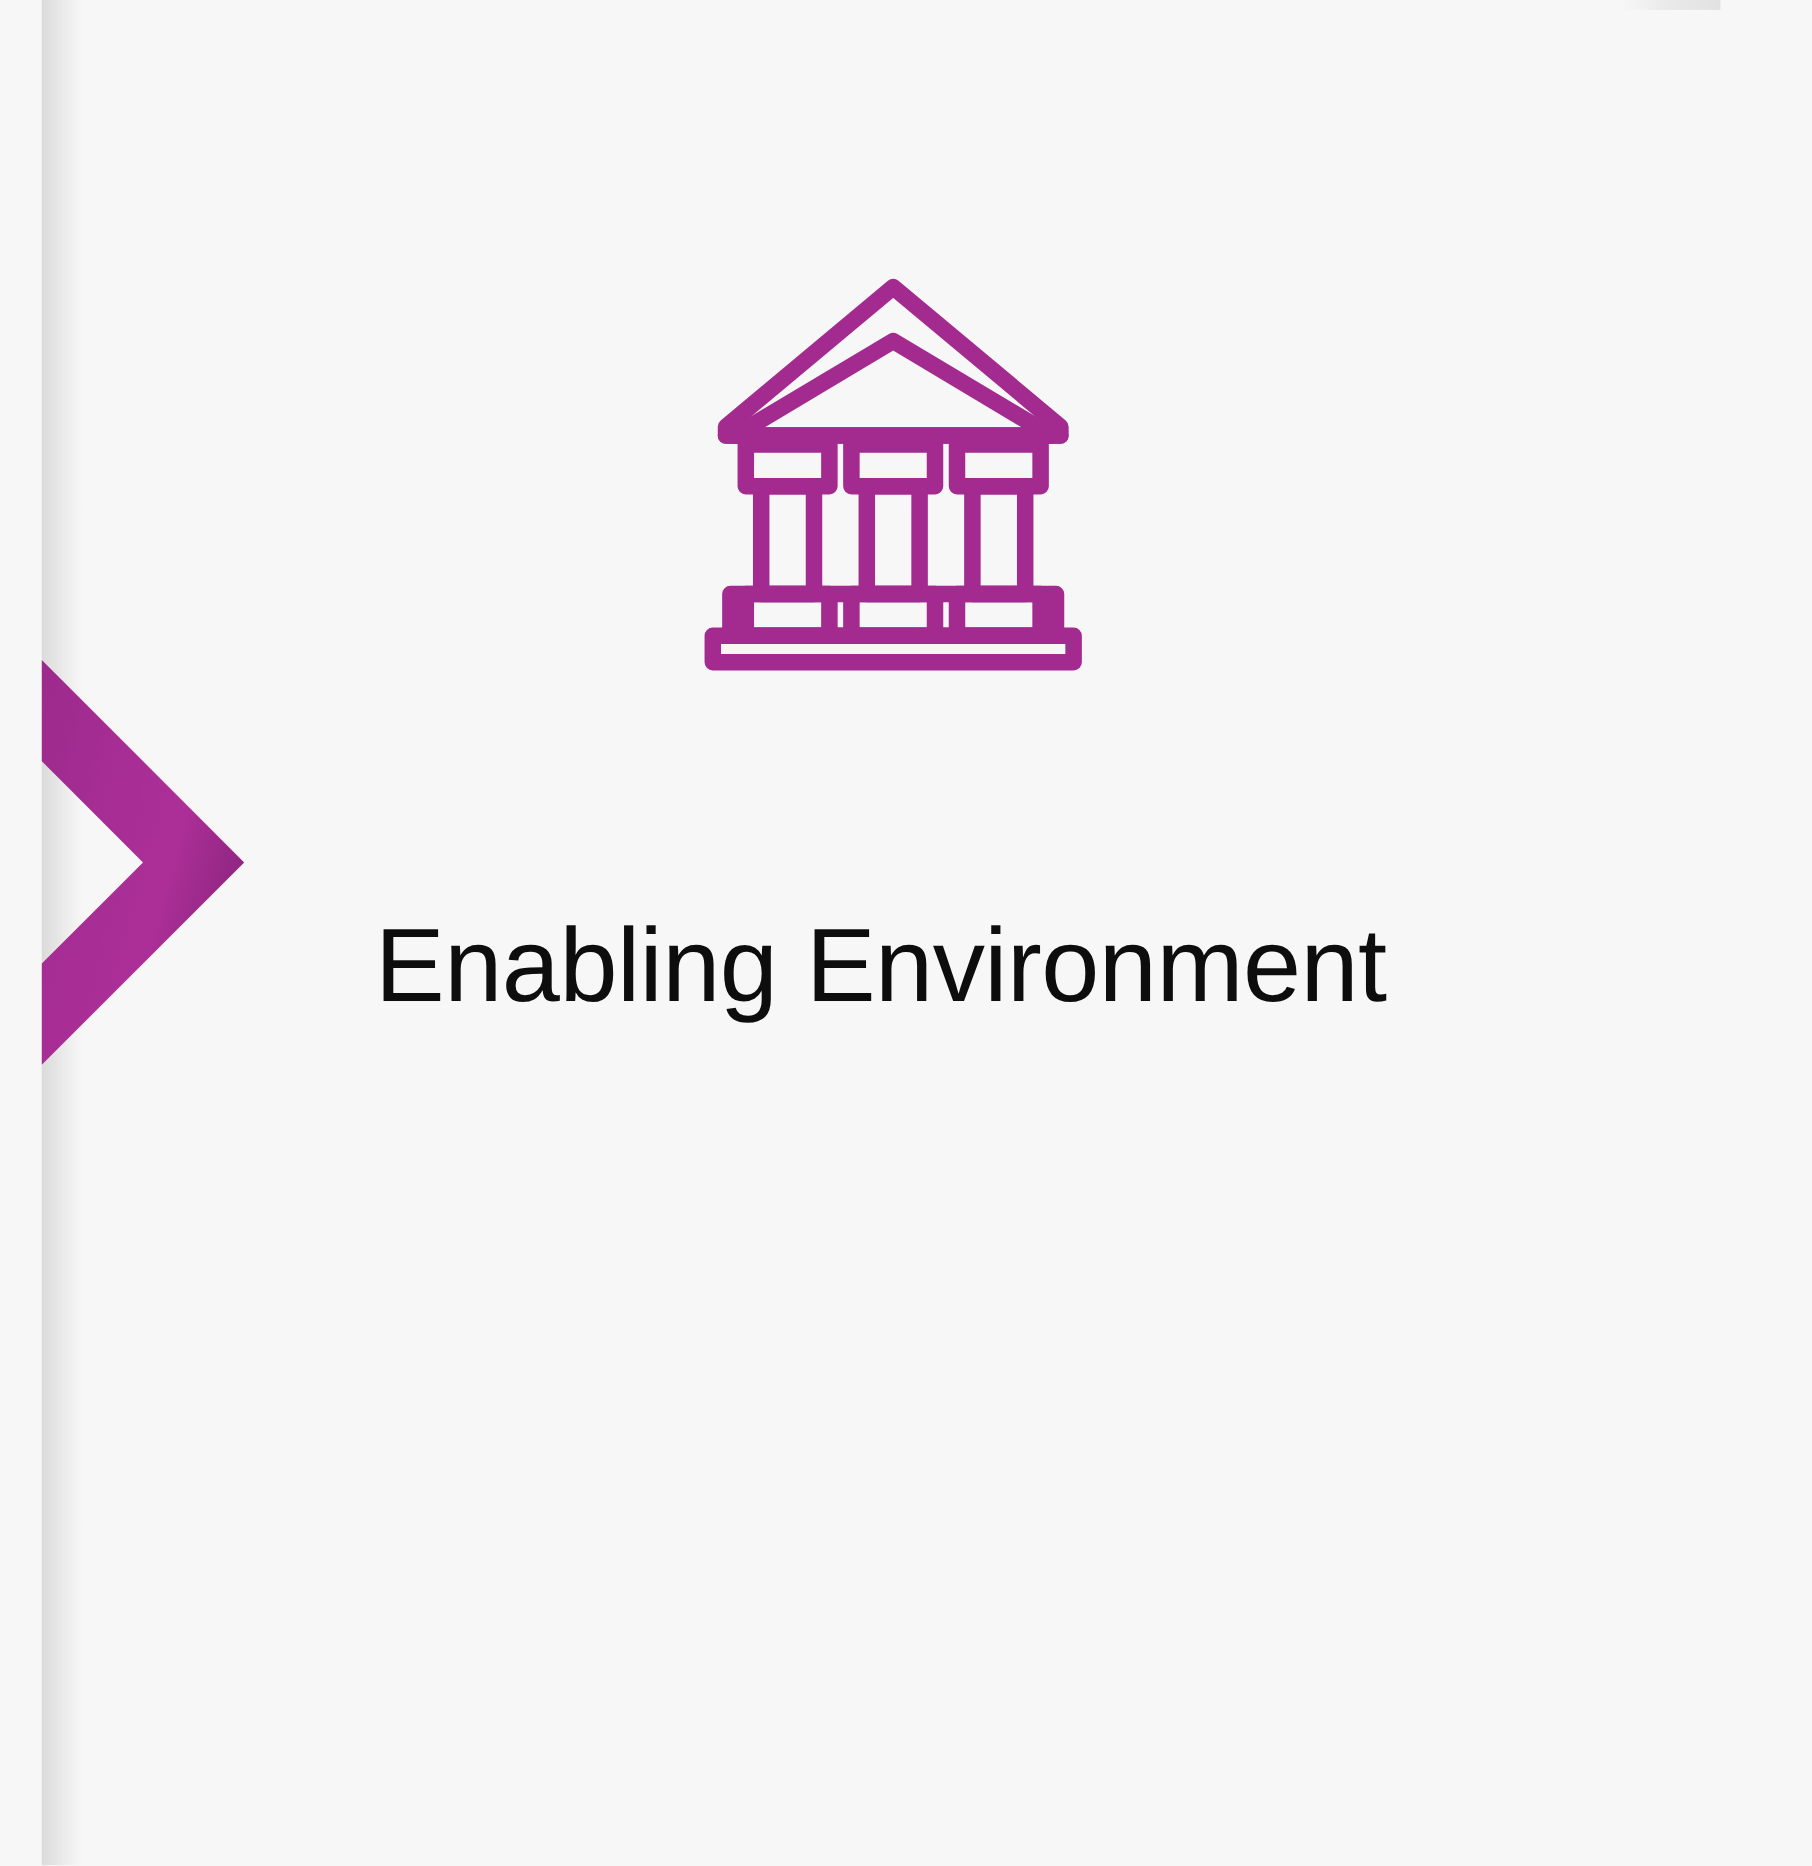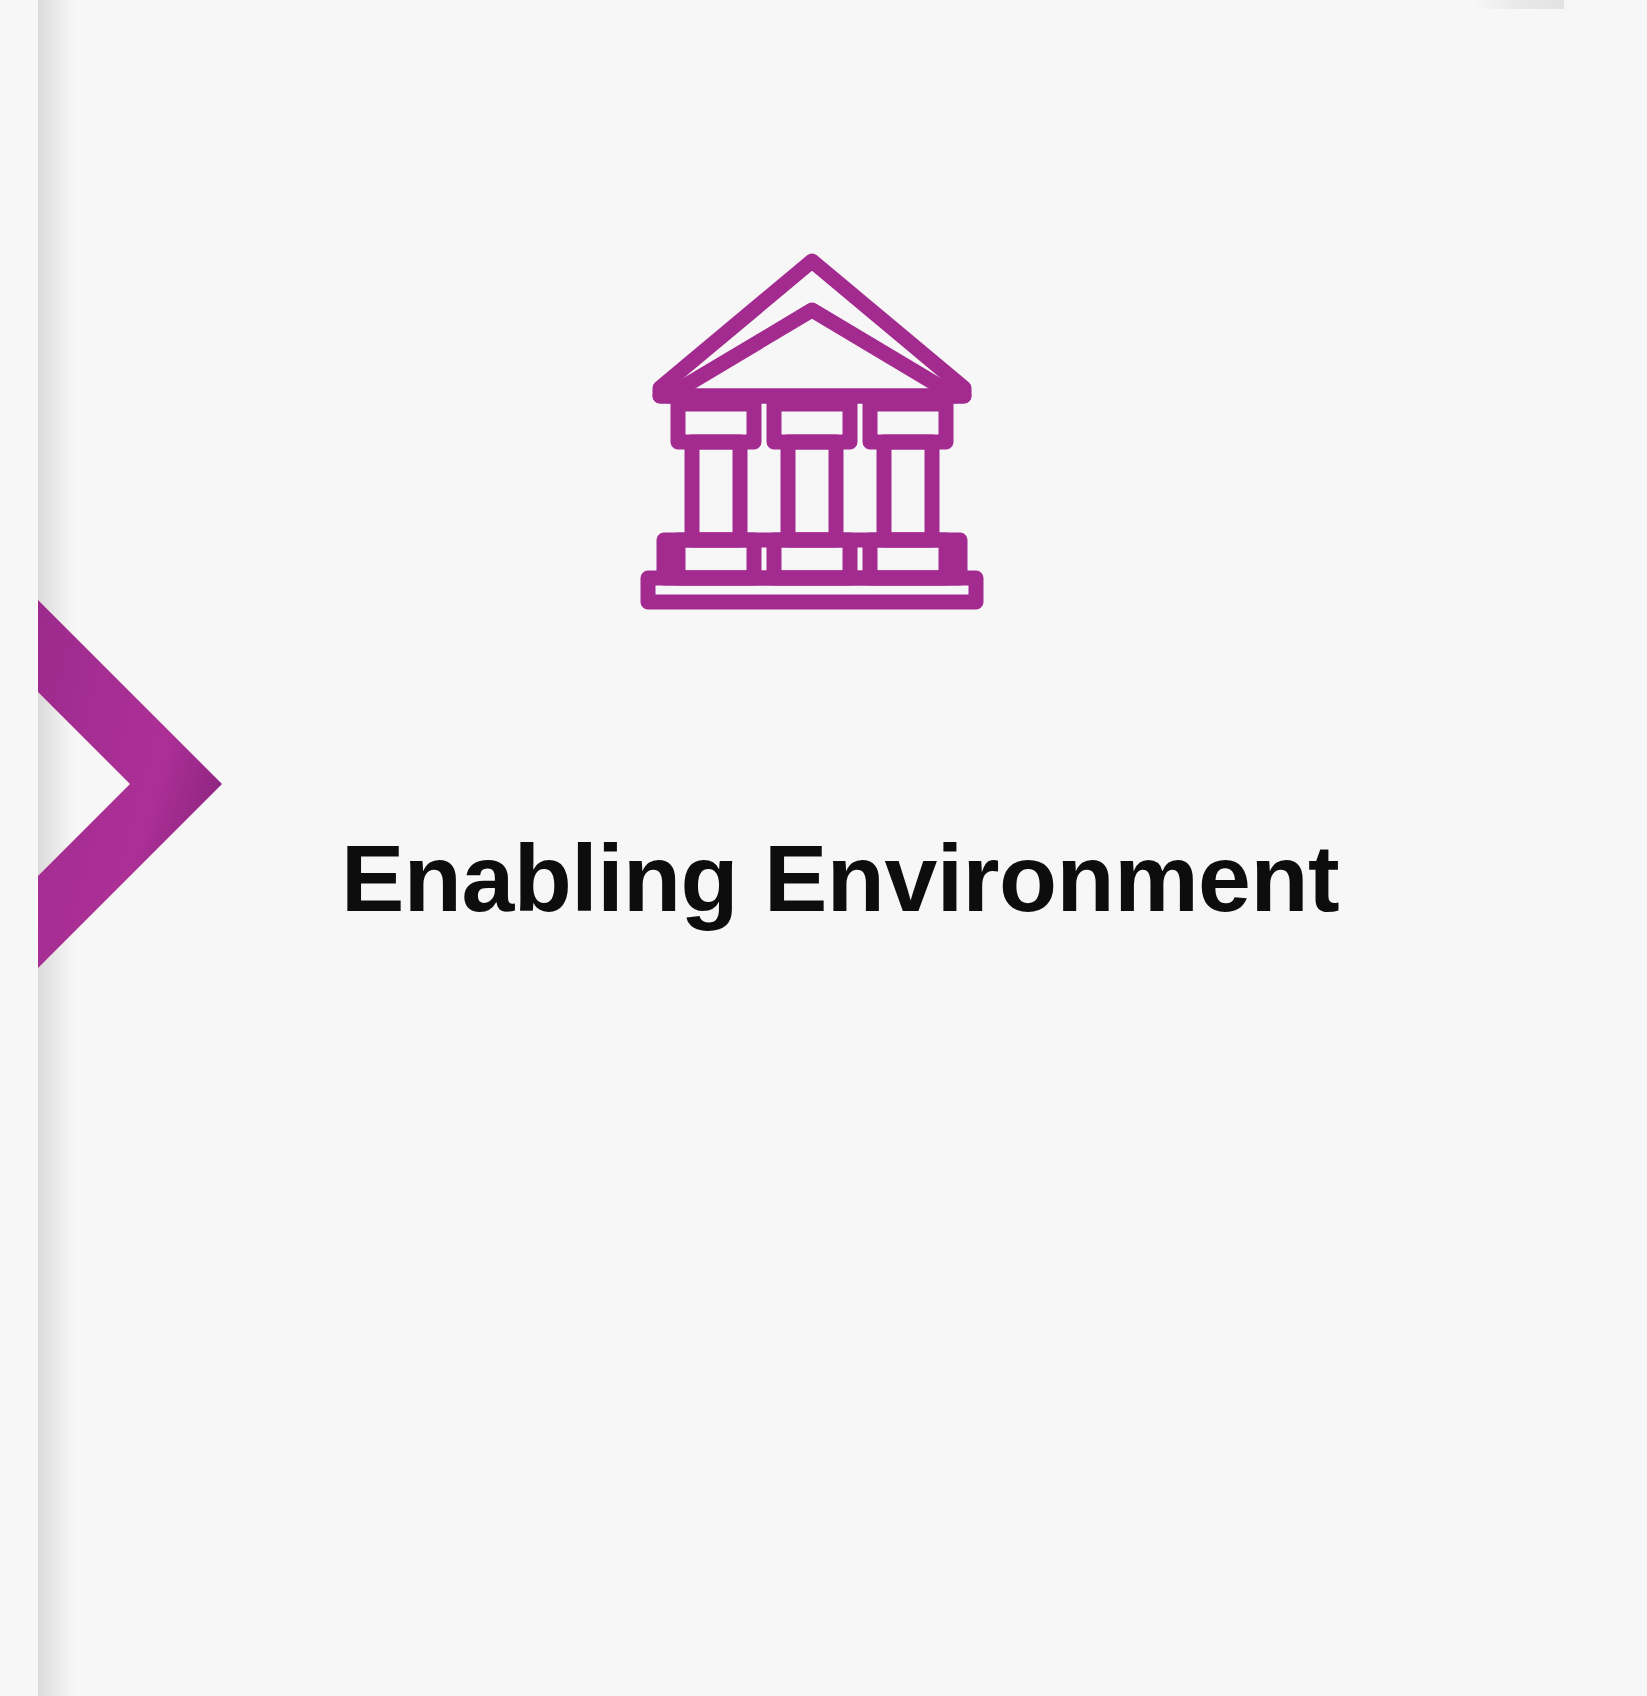--- a/index.html
+++ b/index.html
@@ -73,21 +73,21 @@
   .icon-wrap svg { display: block; width: 348px; height: 362px; }
 
   
   .title {
     position: absolute;
     left: 341px;
     top: 831px;
     width: 1200px;
     font-size: 95px;
     line-height: 1.0;
-    font-weight: bold;
+    font-weight: normal;
     color: #0d0d0d;
     letter-spacing: -0.5px;
     white-space: nowrap;
   }
 </style>
 </head>
 <body>
 
 <div id="slide">
 

